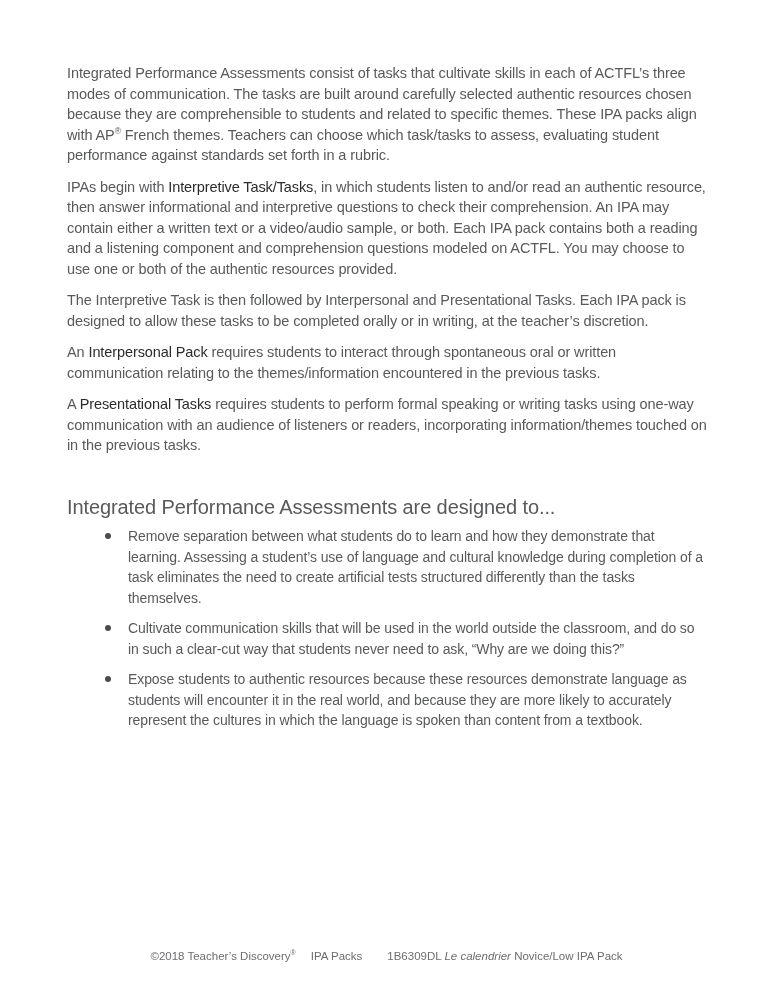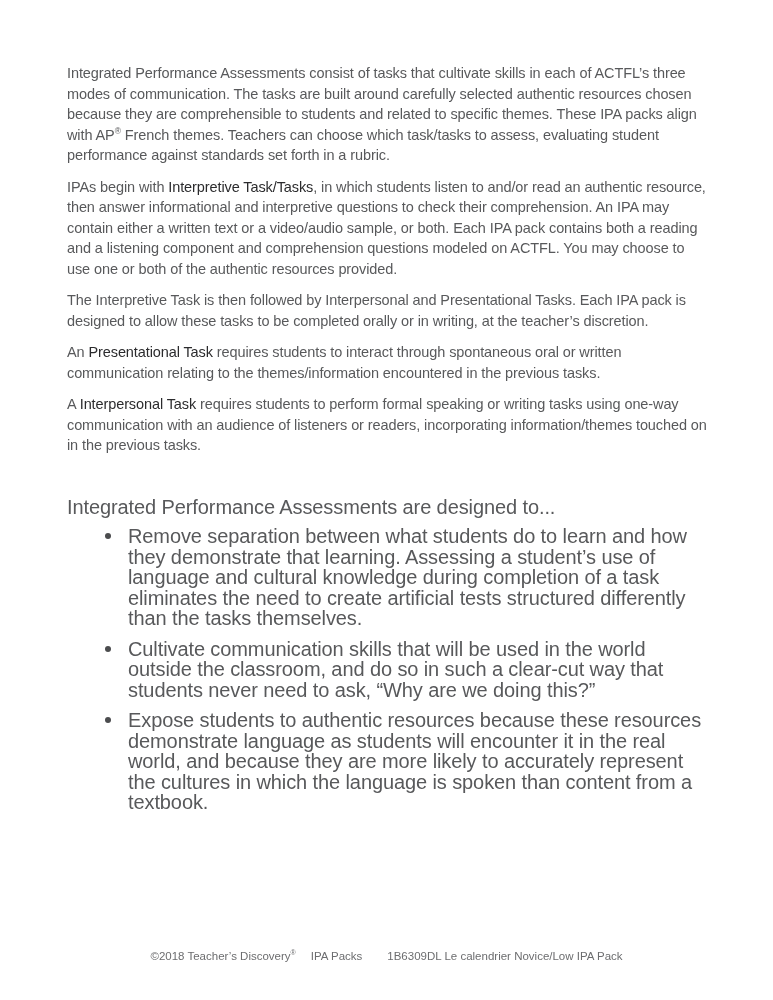--- a/index.html
+++ b/index.html
@@ -62,62 +62,62 @@
   .bullet-marker {
     flex: 0 0 auto;
     width: 6px;
     height: 6px;
     border-radius: 50%;
     background: #4b4c4e;
     margin: 7px 17px 0 38px;
   }
   .bullet-text {
     flex: 1 1 auto;
-    font-size: 20px;
+    font-size: 14px;
     line-height: 20.5px;
     letter-spacing: -0.1px;
   }
   footer.page-footer {
     position: absolute;
     left: 0;
     top: 950px;
     width: 773px;
     display: flex;
     justify-content: center;
     align-items: baseline;
     gap: 15px;
     font-size: 11.5px;
     color: #6c6d6f;
     letter-spacing: 0;
   }
   .footer-group { white-space: nowrap; }
   .footer-pack-info { margin-left: 10px; }
-  .italic { }
+  .italic { font-style: italic; }
   sup.reg-small {
     font-size: 7px;
     line-height: 0;
     vertical-align: super;
   }
 </style>
 </head>
 <body>
 
 <div class="content">
 
   <section>
 
     <p class="body-para"><span>Integrated Performance Assessments consist of tasks that cultivate skills in each of ACTFL’s three modes of communication. The tasks are built around carefully selected authentic resources chosen because they are comprehensible to students and related to specific themes. These IPA packs align with AP</span><sup class="reg">®</sup><span> French themes. Teachers can choose which task/tasks to assess, evaluating student performance against standards set forth in a rubric.</span></p>
 
     <p class="body-para"><span>IPAs begin with </span><span class="bold-inline">Interpretive Task/Tasks</span><span>, in which students listen to and/or read an authentic resource, then answer informational and interpretive questions to check their comprehension. An IPA may contain either a written text or a video/audio sample, or both. Each IPA pack contains both a reading and a listening component and comprehension questions modeled on ACTFL. You may choose to use one or both of the authentic resources provided.</span></p>
 
     <p class="body-para">The Interpretive Task is then followed by Interpersonal and Presentational Tasks. Each IPA pack is designed to allow these tasks to be completed orally or in writing, at the teacher’s discretion.</p>
 
-    <p class="body-para"><span>An </span><span class="bold-inline">Presentational Task</span><span> requires students to interact through spontaneous oral or written communication relating to the themes/information encountered in the previous tasks.</span></p>
+    <p class="body-para"><span>An </span><span class="bold-inline">Interpersonal Pack</span><span> requires students to interact through spontaneous oral or written communication relating to the themes/information encountered in the previous tasks.</span></p>
 
-    <p class="body-para"><span>A </span><span class="bold-inline">Interpersonal Task</span><span> requires students to perform formal speaking or writing tasks using one-way communication with an audience of listeners or readers, incorporating information/themes touched on in the previous tasks.</span></p>
+    <p class="body-para"><span>A </span><span class="bold-inline">Presentational Tasks</span><span> requires students to perform formal speaking or writing tasks using one-way communication with an audience of listeners or readers, incorporating information/themes touched on in the previous tasks.</span></p>
   </section>
 
   <section class="section-why">
 
     <p class="intro-line">Integrated Performance Assessments are designed to...</p>
 
     <ul class="bullet-list">
       <li class="bullet-item">
         <span class="bullet-marker"></span>
         <span class="bullet-text">Remove separation between what students do to learn and how they demonstrate that learning. Assessing a student’s use of language and cultural knowledge during completion of a task eliminates the need to create artificial tests structured differently than the tasks themselves.</span>

